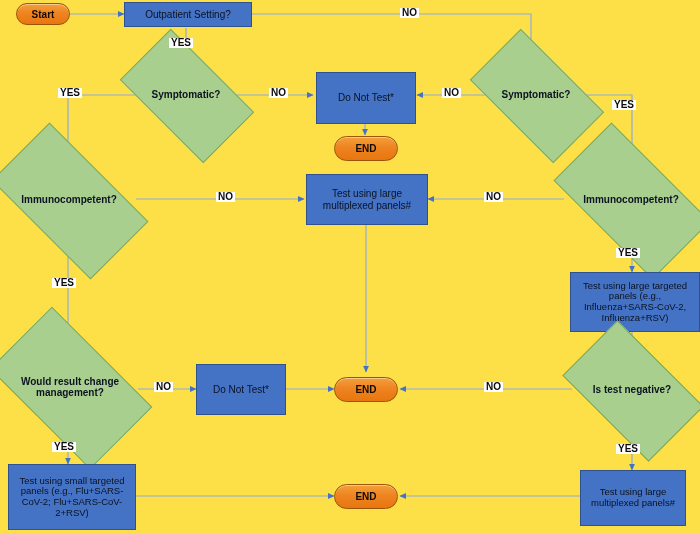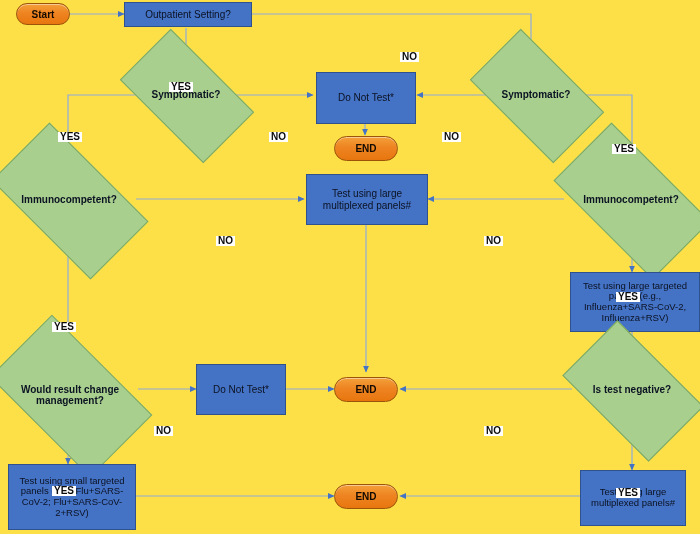--- a/index.html
+++ b/index.html
@@ -51,21 +51,20 @@
 
   
   .elabel{
     position:absolute;
     font-weight:bold;
     color:#0c0c0c;
     background:#ffffff;
     line-height:1;
     white-space:nowrap;
     padding:0 2px;
-    margin-top:44px;
   }
   .fs9{font-size:9.5px;}
   .fs10{font-size:10px;}
 </style>
 </head>
 <body>
 
 <div id="canvas">
 
   <svg id="wires" viewBox="0 0 700 534">
@@ -157,21 +156,21 @@
   </div>
 
   <div class="node proc fs10" style="left:306px;top:174px;width:122px;height:51px;">
     <span>Test using large multiplexed panels#</span>
   </div>
 
   <div class="node proc fs9" style="left:570px;top:272px;width:130px;height:60px;">
     <span>Test using large targeted panels (e.g., Influenza+SARS-CoV-2, Influenza+RSV)</span>
   </div>
 
-  <div class="node dec fs10" style="left:0px;top:352px;width:140px;height:86px;">
+  <div class="node dec fs10" style="left:0px;top:344px;width:140px;height:86px;">
     <span class="dshape"></span>
     <span class="dlabel">Would result change management?</span>
   </div>
 
   <div class="node proc fs10" style="left:196px;top:364px;width:90px;height:51px;">
     <span>Do  Not Test*</span>
   </div>
 
   <div class="node term fs10" style="left:334px;top:377px;width:64px;height:25px;">
     <span>END</span>

